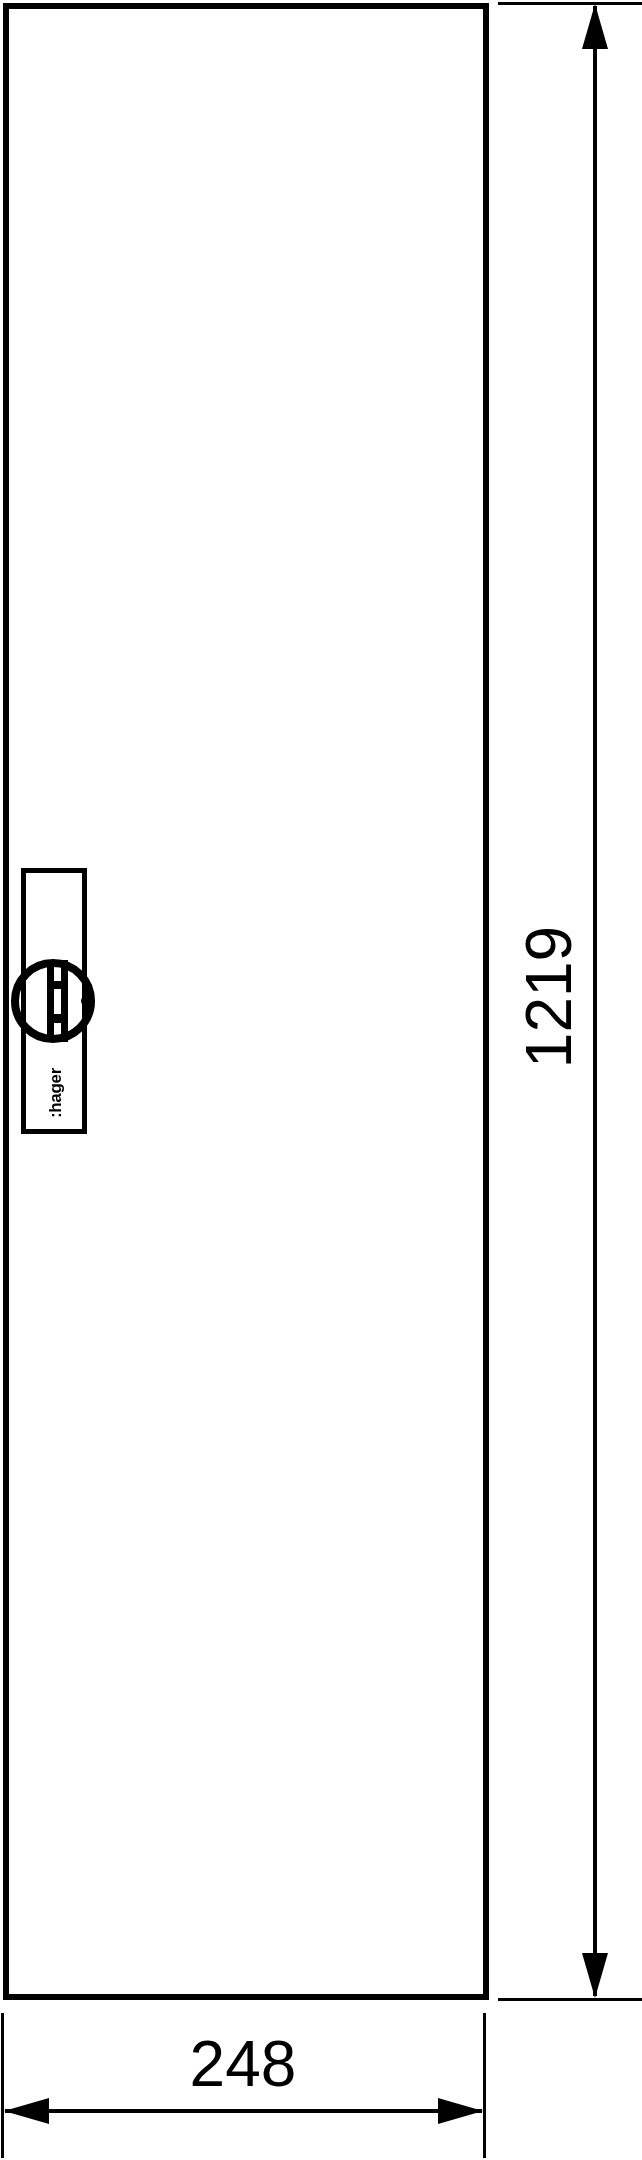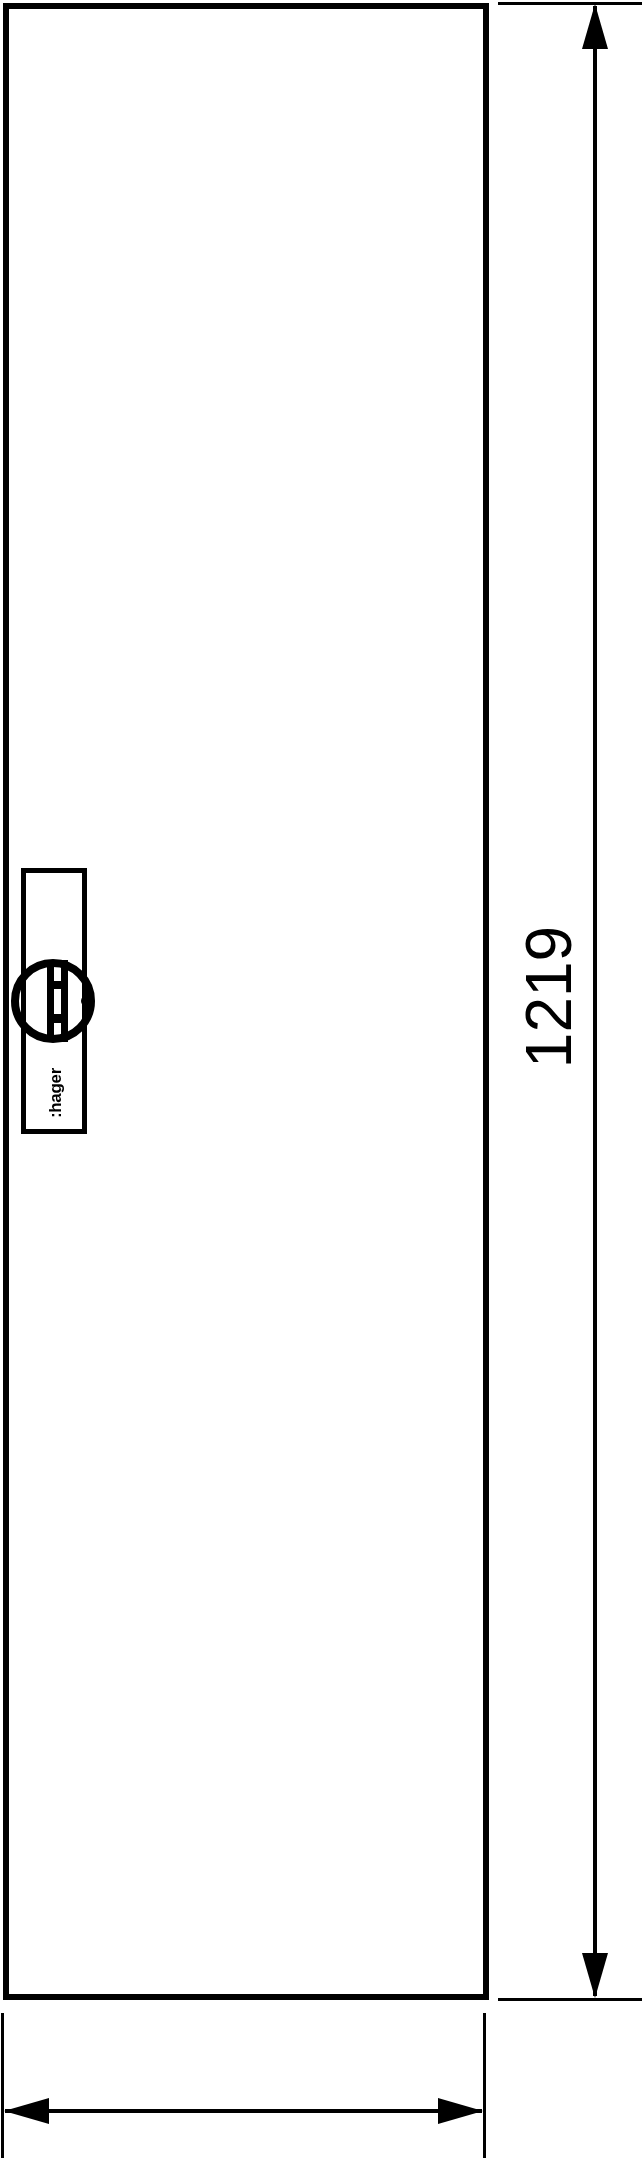--- a/index.html
+++ b/index.html
@@ -85,14 +85,15 @@
   <div class="abs dimline-v" style="top:6px;height:1990px;"></div>
   <div id="arrow-up" class="abs arrow"></div>
   <div id="arrow-down" class="abs arrow"></div>
   <div id="height-label" class="abs">1219</div>
 
   <div class="abs extline" style="left:1px;top:2013px;width:3px;height:145px;"></div>
   <div class="abs extline" style="left:483px;top:2013px;width:3px;height:145px;"></div>
   <div class="abs dimline-h" style="left:5px;width:477px;"></div>
   <div id="arrow-left" class="abs arrow"></div>
   <div id="arrow-right" class="abs arrow"></div>
+  <div id="width-label" class="abs">248</div>
 
 </div>
 
 </body></html>

